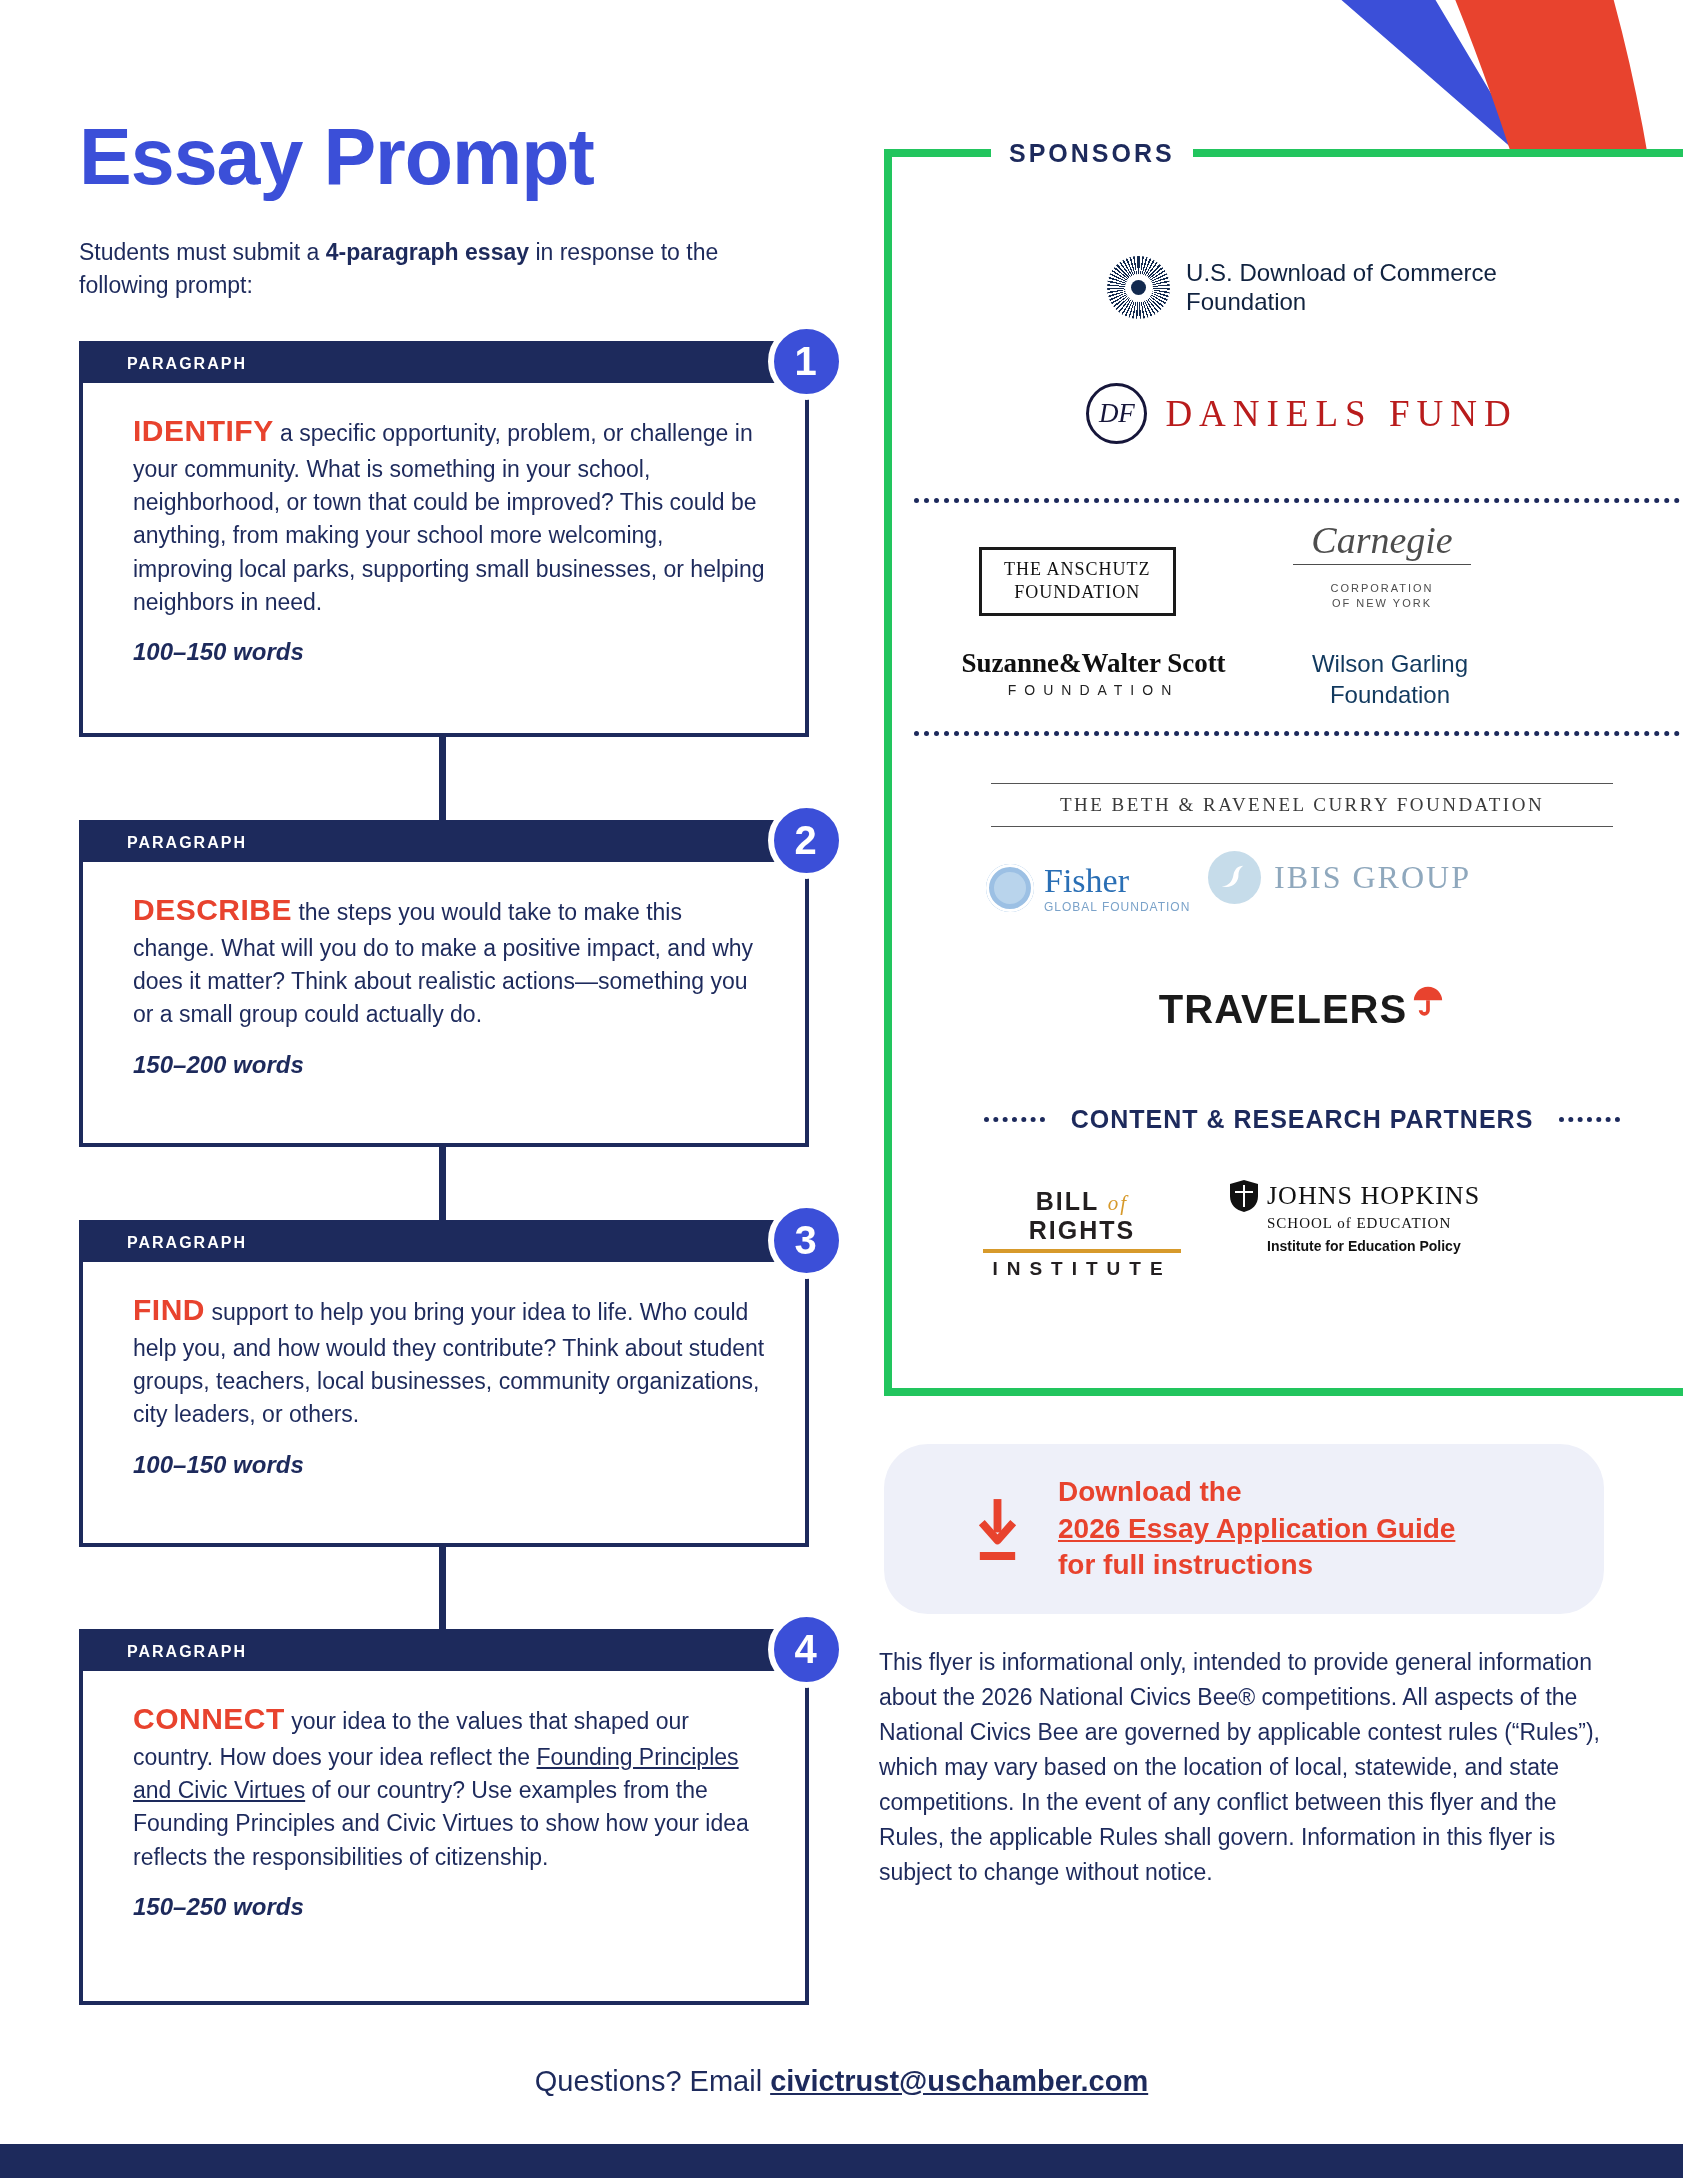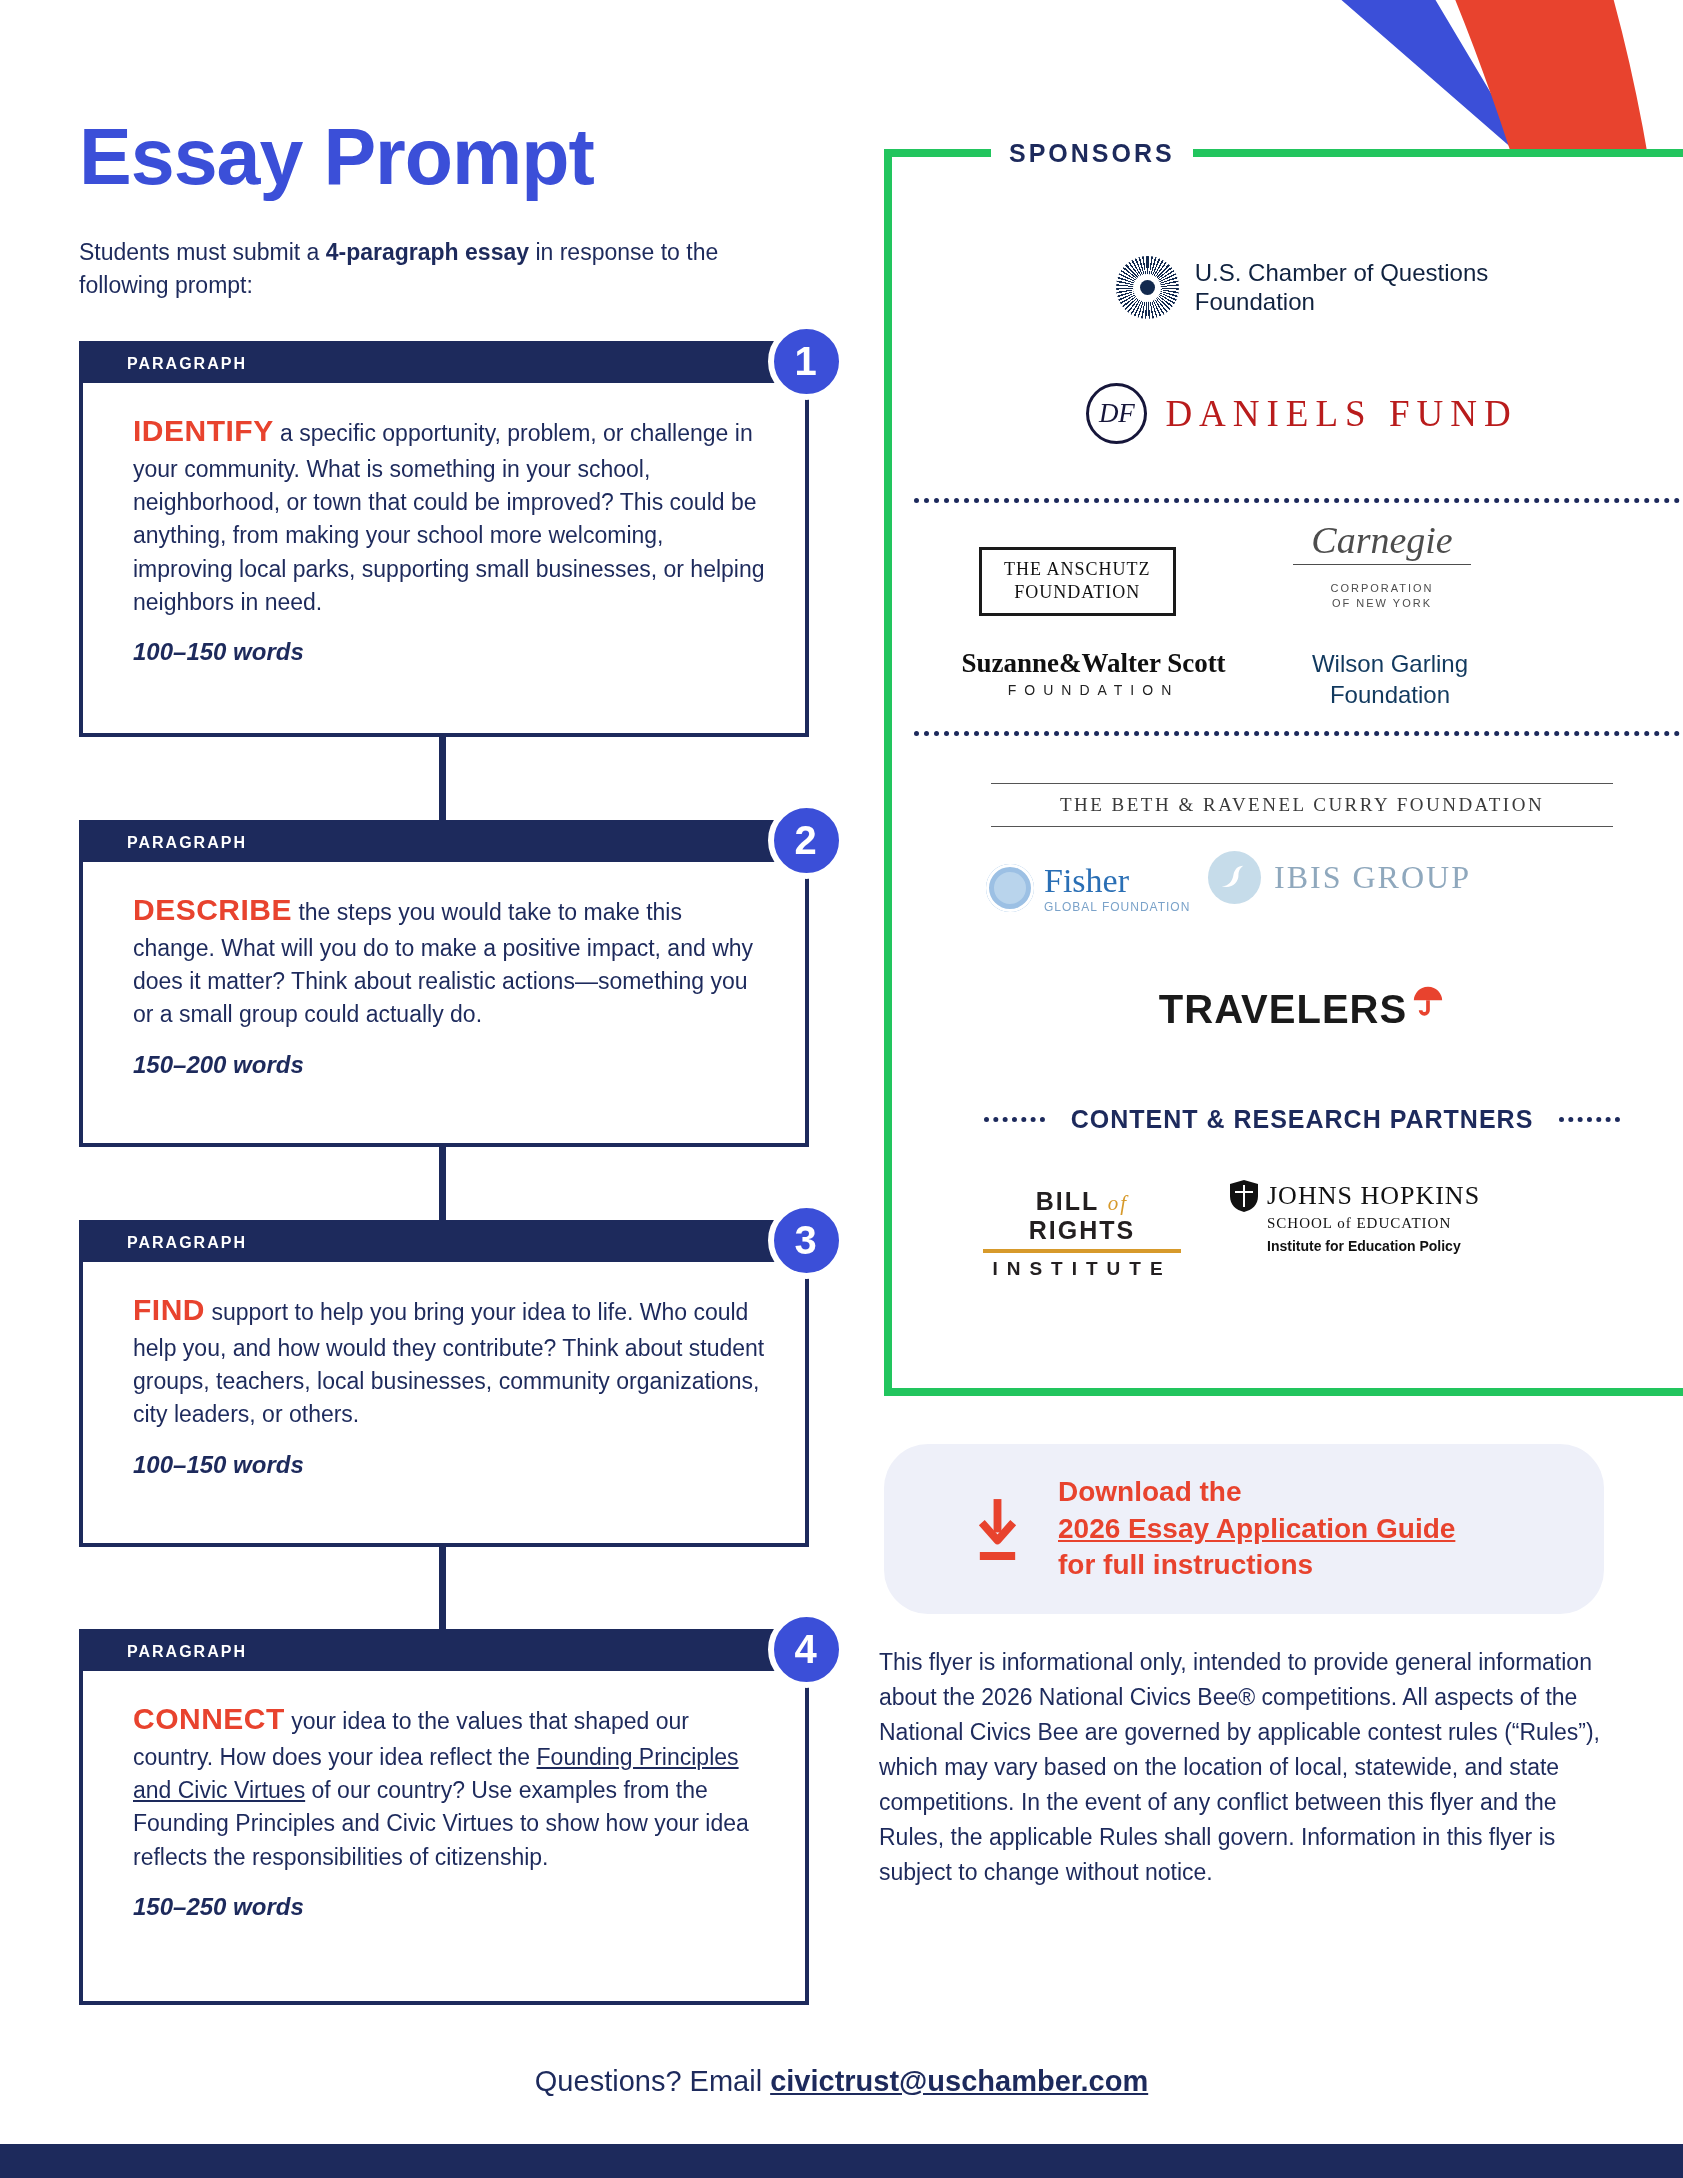--- a/index.html
+++ b/index.html
@@ -196,21 +196,21 @@
   <div class="sponsors">
     <div class="sponsors-title">SPONSORS</div>
 
     <div class="srow row-uscc">
       <span class="uscc-icon">
           <span class="uscc-ring">
             <span class="uscc-dot"></span>
           </span>
         </span>
       <div class="uscc-text">
-        <div>U.S. Chamber of Questions</div>
+        <div>U.S. Download of Commerce</div>
         <div>Foundation</div>
       </div>
     </div>
 
     <div class="srow row-daniels">
       <span class="df-circle">DF</span>
       <span class="daniels-name">DANIELS FUND</span>
     </div>
 
     <div class="sdivider div1"></div>

